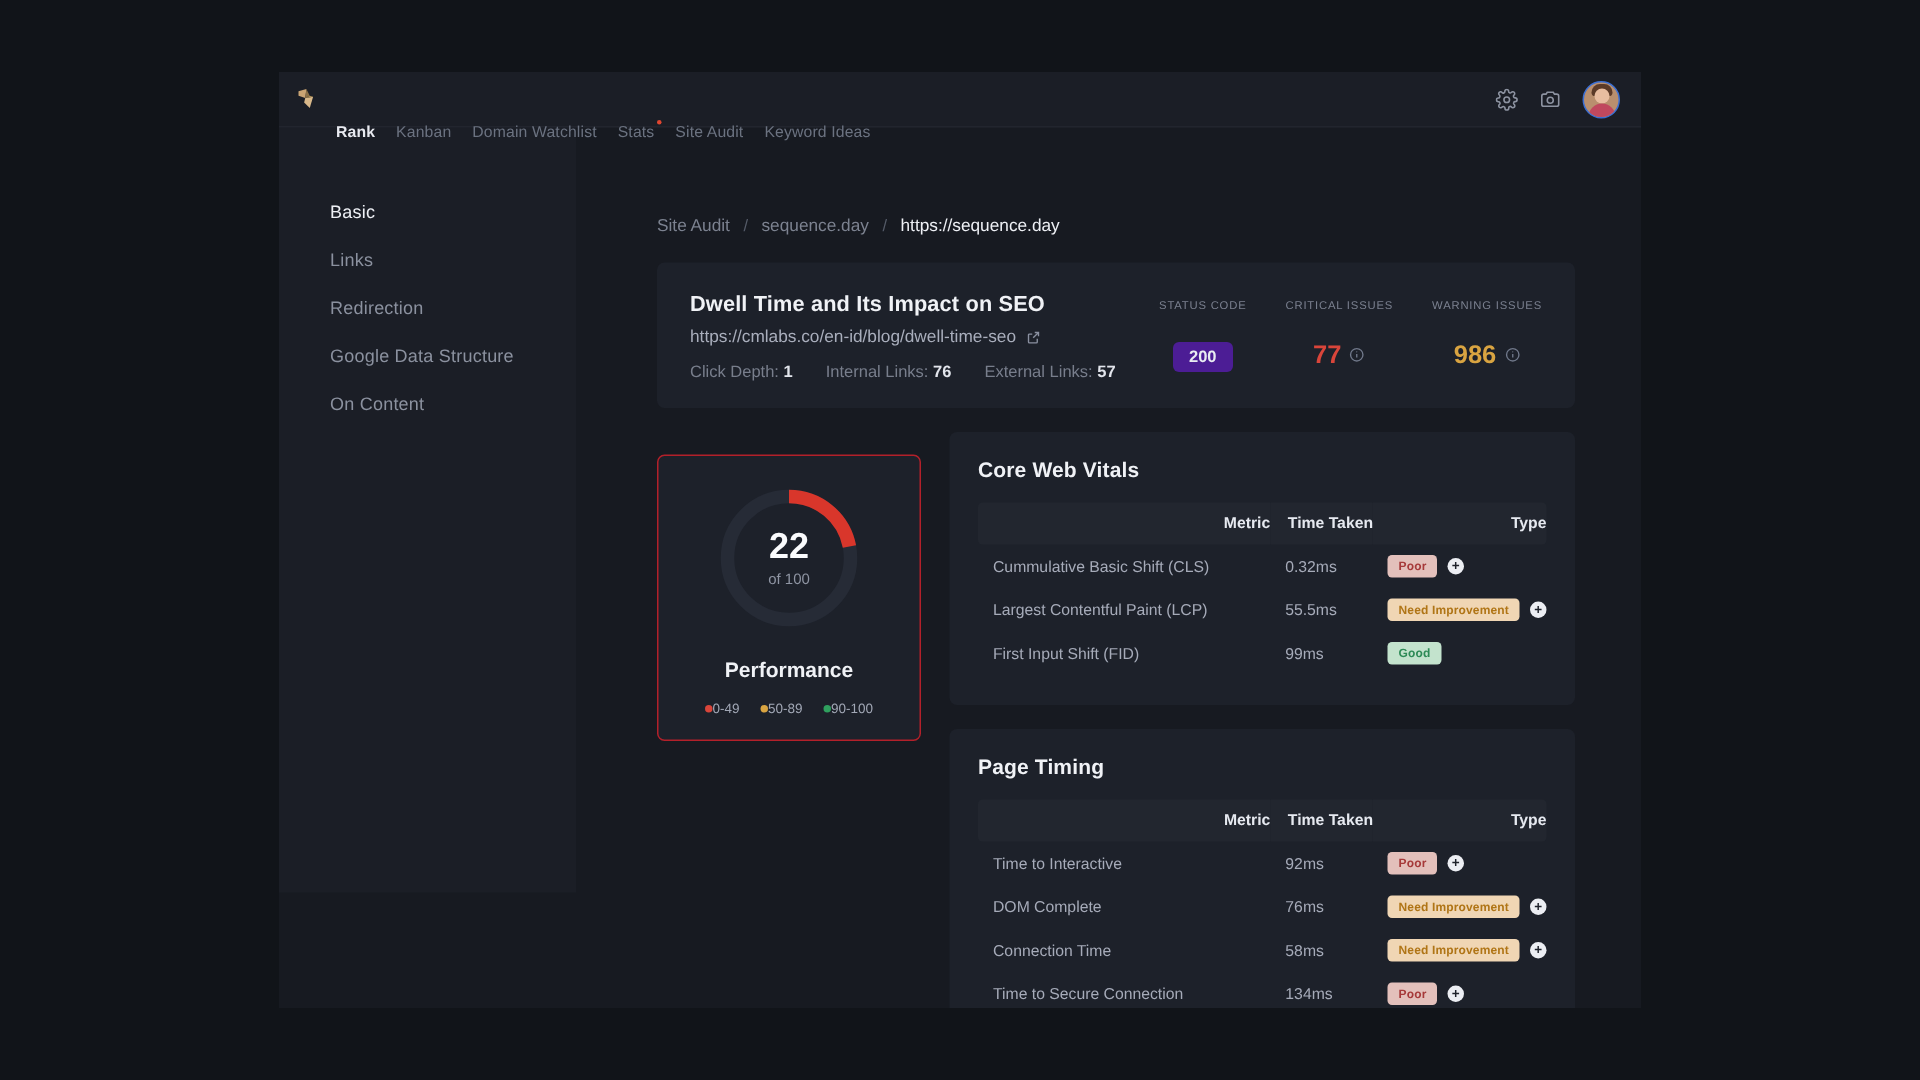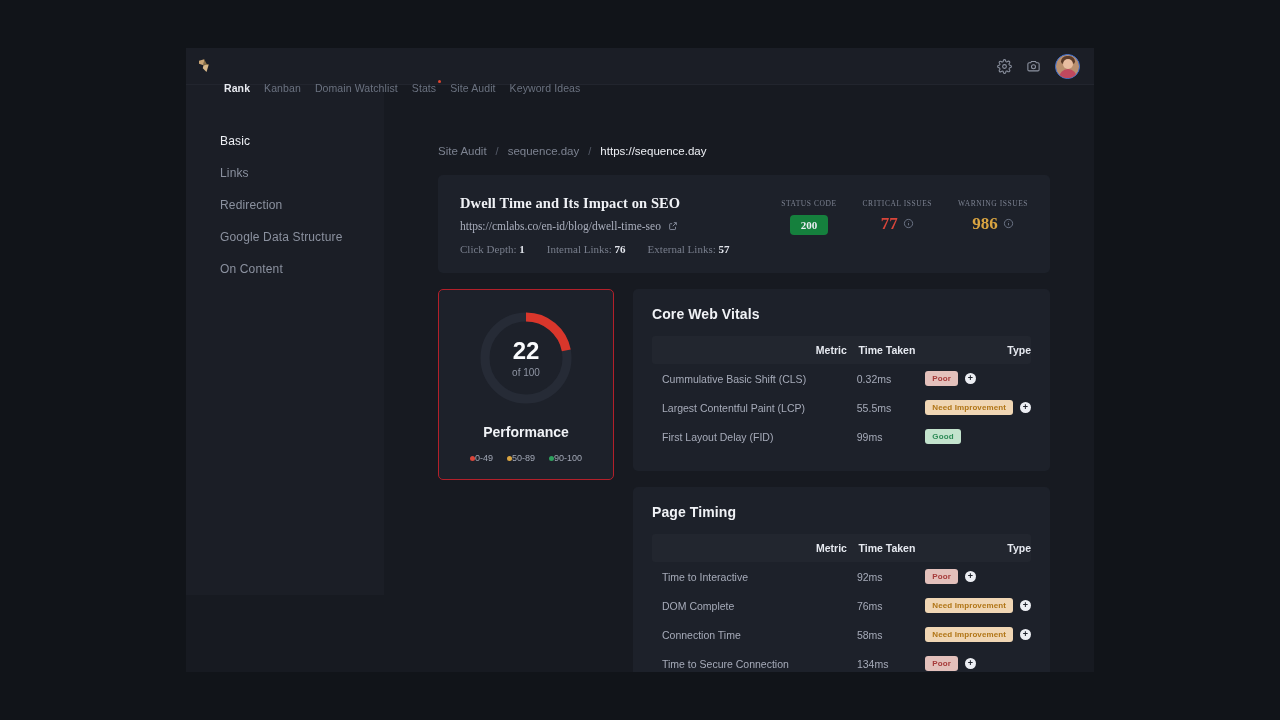--- a/index.html
+++ b/index.html
@@ -111,58 +111,57 @@
   .card {
     background: #1d212a;
     border-radius: 5px;
   }
 
   
   #page-header-card {
     display: flex; align-items: flex-start;
     padding: 20px 22px 18px 22px;
     margin-bottom: 16px;
-    font-family: Liberation Serif, serif;
   }
   #page-title {
     font-size: 14.5px; font-weight: bold; color: #f0f2f6;
     margin-bottom: 8px; letter-spacing: .1px;
   }
   #page-url-row { display: flex; align-items: center; gap: 7px; margin-bottom: 11px; }
   #page-url { font-size: 11.5px; color: #a9aebc; cursor: pointer; }
   #ext-link-icon { width: 10px; height: 10px; color: #8a90a0; display: block; cursor: pointer; }
   .meta-row { display: flex; align-items: center; gap: 22px; }
   .meta { font-size: 11px; color: #787e8c; white-space: nowrap; }
   .meta b { color: #e2e5ec; font-weight: bold; }
 
   .stats-block { margin-left: auto; display: flex; gap: 26px; padding-top: 4px; }
   .stat { display: flex; flex-direction: column; align-items: center; }
   .stat-label {
     font-size: 7.5px; letter-spacing: .55px; color: #7b8190;
-    text-transform: uppercase; margin-bottom: 7px; white-space: nowrap;
+    text-transform: uppercase; margin-bottom: 20px; white-space: nowrap;
   }
   .stat-val-row { display: flex; align-items: center; gap: 5px; }
   .status-pill {
-    background: #15803d; border-radius: 4px;
+    background: #4c1d95; border-radius: 4px;
     padding: 4px 11px; font-size: 11px; font-weight: bold; color: #e9ecf2;
   }
   .stat-big { font-size: 17px; font-weight: bold; line-height: 1; }
   .stat-big.critical { color: #d9453a; }
   .stat-big.warning { color: #d9a441; }
   .info-icon { width: 11px; height: 11px; color: #70788a; display: block; cursor: pointer; }
 
   
   #lower-grid { display: flex; gap: 19px; align-items: flex-start; }
 
   
   #performance-card {
     width: 176px; flex: none;
     border: 1.8px solid #b3202a;
     padding: 18px 0 16px 0;
-    display: flex; flex-direction: column; align-items: center;
+    display: flex; flex-direction: column; align-items: center; margin-top: 15px;
   }
   #gauge { position: relative; width: 100px; height: 100px; }
   #gauge svg { display: block; }
   #gauge-center {
     position: absolute; inset: 0;
     display: flex; flex-direction: column; align-items: center; justify-content: center;
   }
   #gauge-score { font-size: 24px; font-weight: bold; color: #fafbfd; line-height: 1; }
   #gauge-of { font-size: 10px; color: #8f95a3; margin-top: 4px; }
   #perf-title {
@@ -378,21 +377,21 @@
                     <td>Largest Contentful Paint (LCP)</td>
                     <td>55.5ms</td>
                     <td>
                       <div class="type-cell">
                         <span class="badge need">Need Improvement</span>
                         <span class="plus-btn">+</span>
                       </div>
                     </td>
                   </tr>
                   <tr>
-                    <td>First Layout Delay (FID)</td>
+                    <td>First Input Shift (FID)</td>
                     <td>99ms</td>
                     <td>
                       <div class="type-cell">
                         <span class="badge good">Good</span>
                       </div>
                     </td>
                   </tr>
                 </tbody>
             </table>
           </div>

